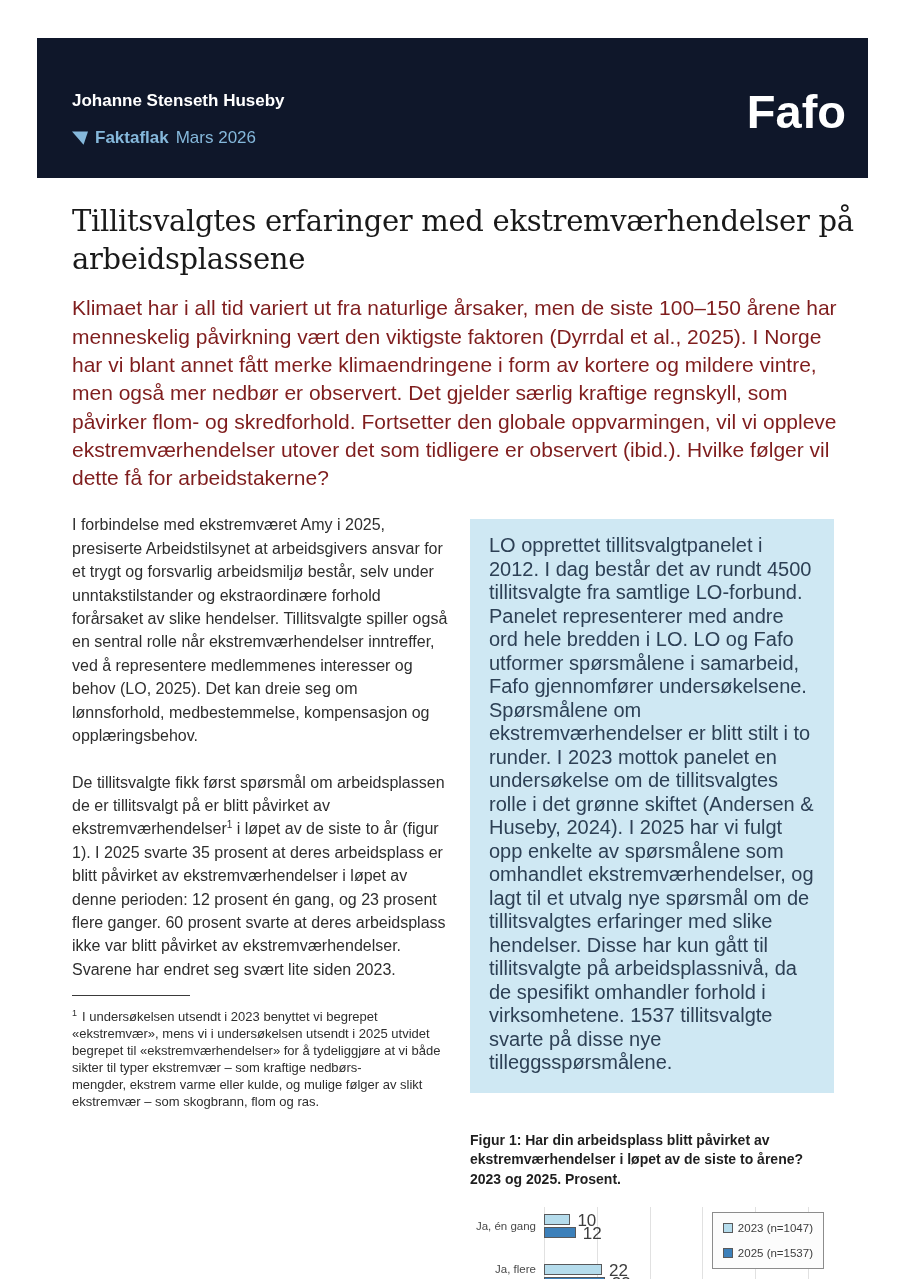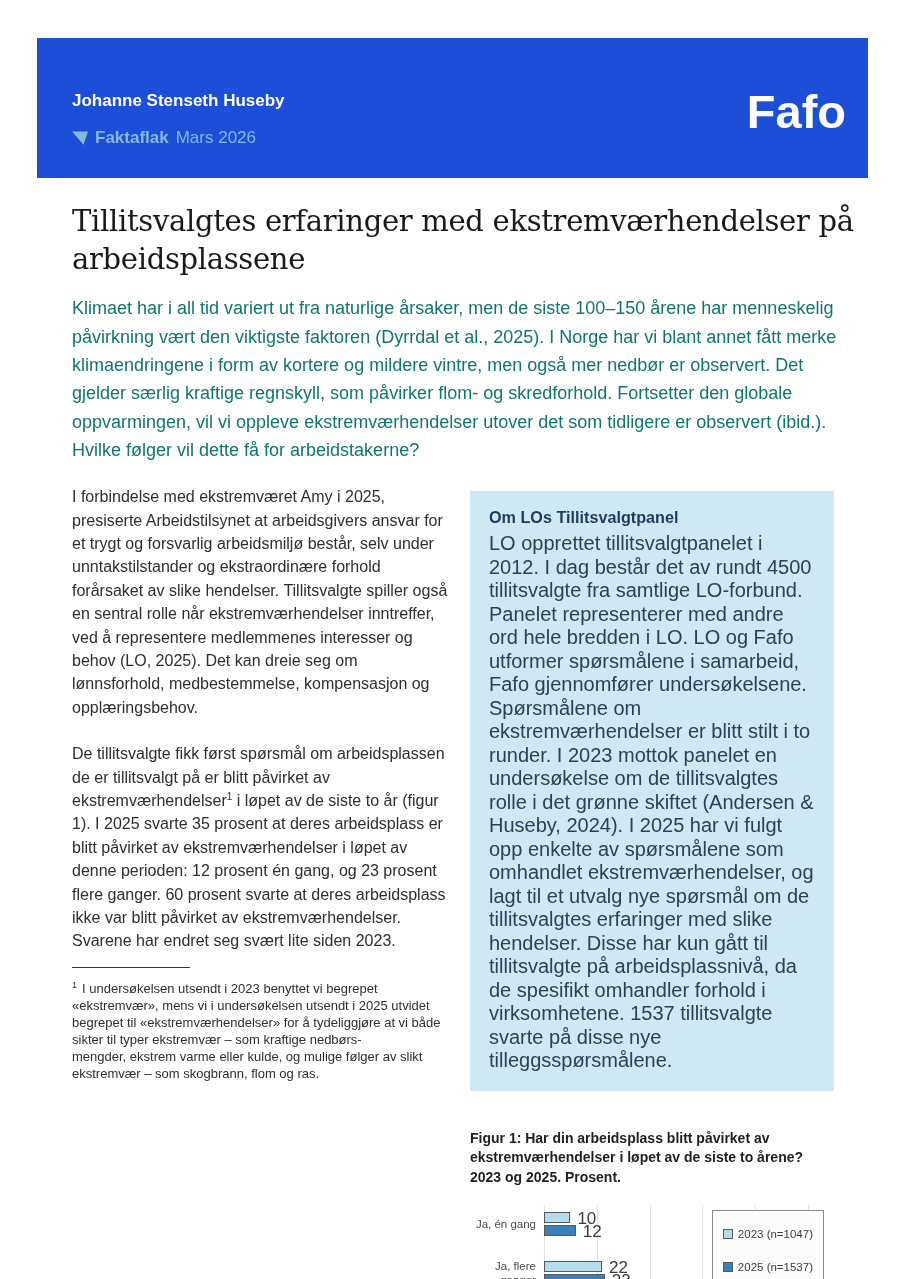--- a/index.html
+++ b/index.html
@@ -11,21 +11,21 @@
     color: #2e2e2e;
     position: relative;
     overflow: hidden;
   }
   .page { position: relative; width: 903px; height: 1279px; background: #fff; }
 
   
   .band {
     position: absolute; left: 37px; top: 38px;
     width: 831px; height: 140px;
-    background: #1d4ed8;
+    background: #0f172a;
   }
   .band .author {
     position: absolute; left: 35px; top: 53px;
     color: #ffffff; font-weight: bold; font-size: 17px;
   }
   .band .series-line {
     position: absolute; left: 35px; top: 90px;
     display: flex; align-items: center; gap: 7px;
     font-size: 17px;
   }
@@ -41,21 +41,21 @@
 
   
   .content { position: absolute; left: 72px; top: 203px; width: 772px; }
   h1.title {
     font-family: "DejaVu Serif", "Liberation Serif", serif;
     font-size: 29px; line-height: 1.3; font-weight: normal;
     color: #191919; letter-spacing: -0.3px;
     margin: 0 0 16px 0; width: 792px;
   }
   .lead {
-    font-size: 18px; line-height: 28.3px; color: #0f766e;
+    font-size: 21px; line-height: 28.3px; color: #7f1d1d;
     margin: 0 0 21px 0; width: 772px;
   }
 
   .columns { display: flex; gap: 16px; align-items: flex-start; }
   .col-left { width: 382px; font-size: 16px; line-height: 23.4px; color: #2e2e2e; }
   .col-left p { margin: 0 0 23px 0; }
   .col-left h2 {
     font-size: 16px; line-height: 23.4px; font-weight: bold;
     color: #1f1f1f; margin: 0;
   }
@@ -98,21 +98,21 @@
     display: flex; align-items: center; justify-content: flex-end;
     text-align: right; color: #4a4a4a; line-height: 14px;
   }
   .bar { position: absolute; height: 11px; border: 1px solid #58595b; }
   .bar-value { position: absolute; color: #3c3c3c; font-size: 17px; line-height: 13px; }
   .legend {
     position: absolute; top: 11px; right: 10px;
     background: #fcfcfc; border: 1.5px solid #8c8c8c;
     padding: 9px 10px; display: flex; flex-direction: column; gap: 13px;
   }
-  .legend-entry { display: flex; align-items: center; gap: 5px; white-space: nowrap; margin-top: 8px; }
+  .legend-entry { display: flex; align-items: center; gap: 5px; white-space: nowrap; }
   .legend-swatch { width: 10px; height: 10px; border: 1px solid #58595b; flex: 0 0 auto; }
   .legend-label { font-size: 11.5px; color: #3c3c3c; }
 </style>
 </head>
 <body>
 
 <div class="page">
 
   <header class="band">
     <div class="author">Johanne Stenseth Huseby</div>
@@ -138,21 +138,20 @@
 
         <div class="footnote">
           <div class="footnote-rule"></div>
           <p style="margin:0;"><sup>1</sup><span class="fn-text">I undersøkelsen utsendt i 2023 benyttet vi begrepet «ekstremvær», mens vi i undersøkelsen utsendt i 2025 utvidet begrepet til «ekstremværhendelser» for å tydeliggjøre at vi både sikter til typer ekstremvær – som kraftige nedbørs-
 mengder, ekstrem varme eller kulde, og mulige følger av slikt ekstremvær – som skogbrann, flom og ras.</span></p>
         </div>
       </div>
 
       <div class="col-right">
         <aside class="infobox">
-          <h3>Om LOs Tillitsvalgtpanel</h3>
           <p>LO opprettet tillitsvalgtpanelet i 2012. I dag består det av rundt 4500 tillitsvalgte fra samtlige LO-forbund. Panelet representerer med andre ord hele bredden i LO. LO og Fafo utformer spørsmålene i samarbeid, Fafo gjennomfører undersøkelsene. Spørsmålene om ekstremværhendelser er blitt stilt i to runder. I 2023 mottok panelet en undersøkelse om de tillitsvalgtes rolle i det grønne skiftet (Andersen &amp; Huseby, 2024). I 2025 har vi fulgt opp enkelte av spørsmålene som omhandlet ekstremværhendelser, og lagt til et utvalg nye spørsmål om de tillitsvalgtes erfaringer med slike hendelser. Disse har kun gått til tillitsvalgte på arbeidsplassnivå, da de spesifikt omhandler forhold i virksomhetene. 1537 tillitsvalgte svarte på disse nye tilleggsspørsmålene.</p>
         </aside>
 
         <p class="fig-caption">Figur 1: Har din arbeidsplass blitt påvirket av ekstremværhendelser i løpet av de siste to årene? 2023 og 2025. Prosent.</p>
 
         <div class="chart" id="figure1-chart">
             <div class="grid-line" style="left: 74px; top: 6px; height: 192px;"></div>
             <div class="grid-line" style="left: 126.8px; top: 6px; height: 192px;"></div>
             <div class="grid-line" style="left: 179.6px; top: 6px; height: 192px;"></div>
             <div class="grid-line" style="left: 232.4px; top: 6px; height: 192px;"></div>

